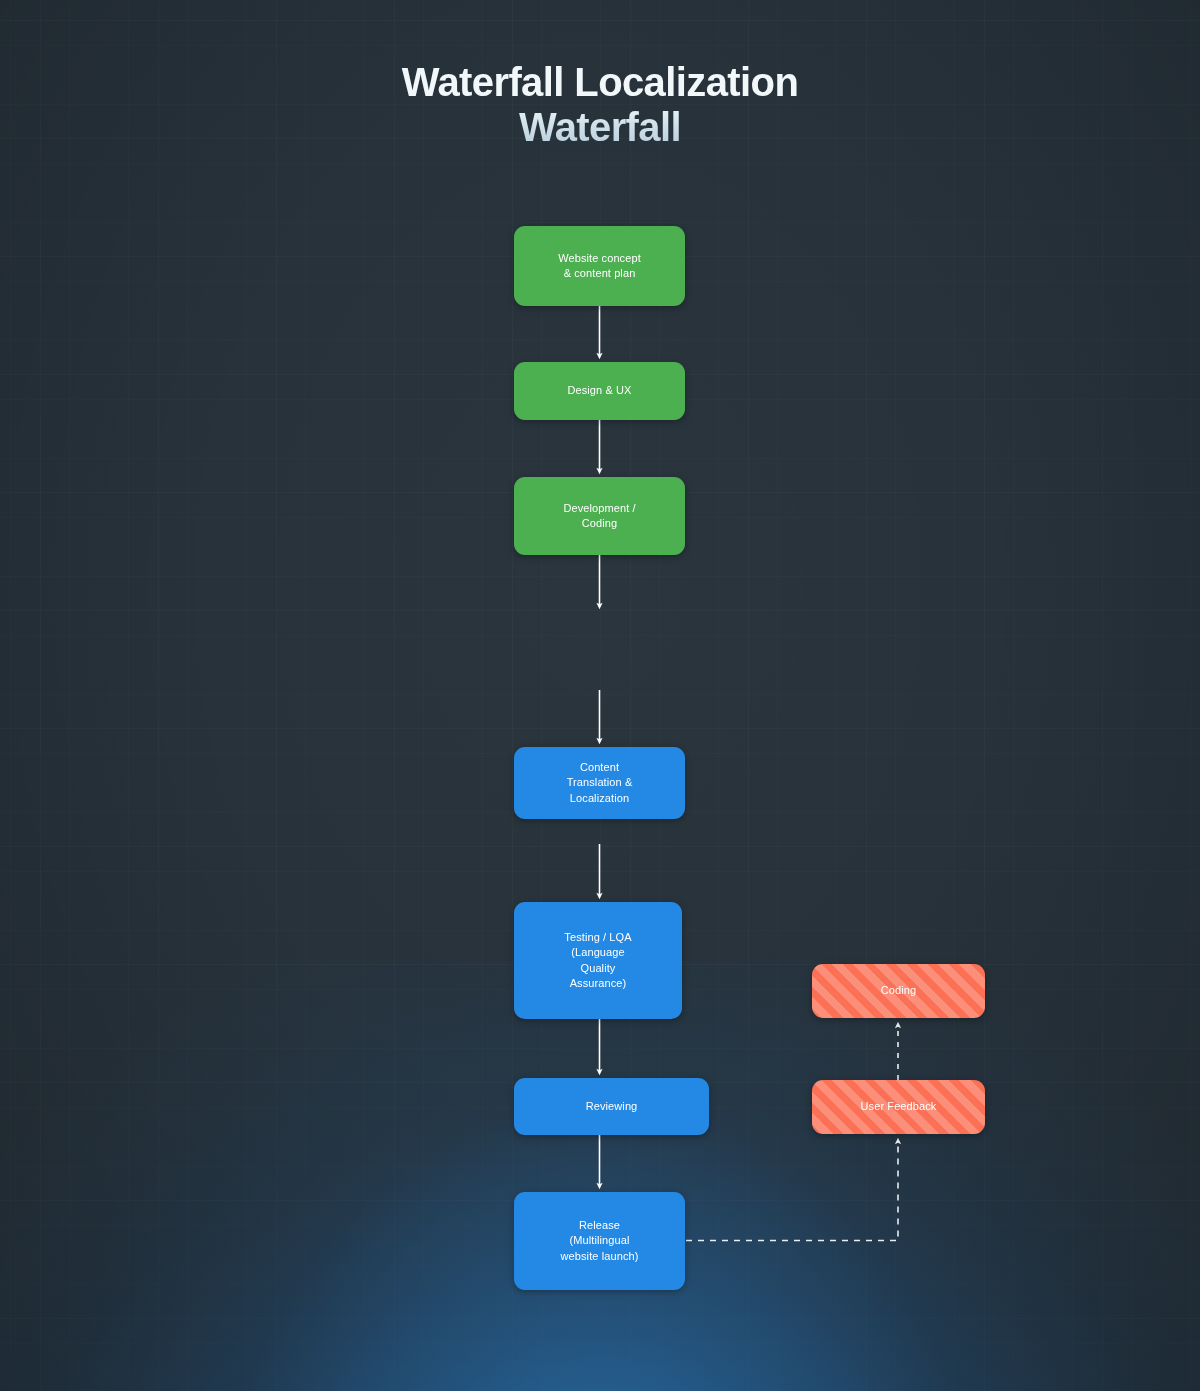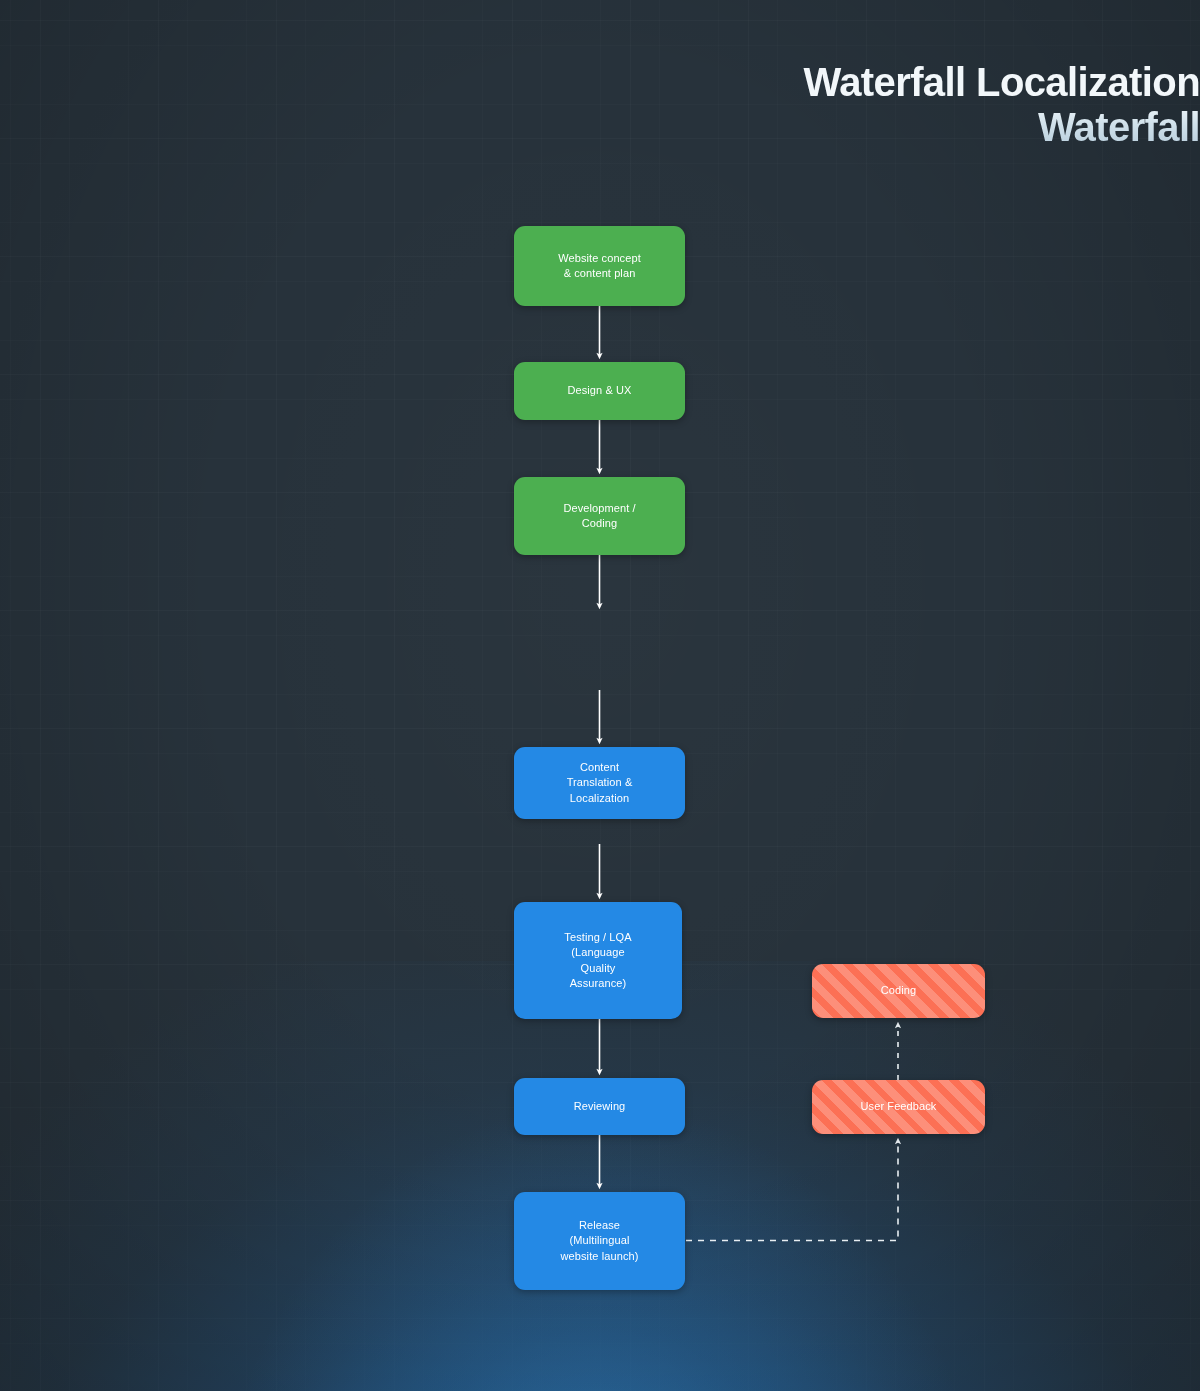--- a/index.html
+++ b/index.html
@@ -79,21 +79,21 @@
         rgba(0,0,0,0.20) 100%);
     pointer-events: none;
   }
 
   
   .title-wrap {
     position: absolute;
     top: 60px;
     left: 0;
     width: 1200px;
-    text-align: right;
+    text-align: center;
     line-height: 1.12;
     pointer-events: none;
   }
   .title-l1 {
     display: block;
     font-size: 40px;
     font-weight: 700;
     letter-spacing: -0.6px;
     color: #f2f7fa;
   }
@@ -196,21 +196,21 @@
     </div>
   <div class="node green" style="left:514px; top:477px;  width:171px; height:78px;">
       <span>Development /<br>Coding</span>
     </div>
   <div class="node blue" style="left:514px; top:747px;  width:171px; height:72px;">
       <span>Content<br>Translation &amp;<br>Localization</span>
     </div>
   <div class="node blue" style="left:514px; top:902px;  width:168px; height:117px;">
       <span>Testing / LQA<br>(Language<br>Quality<br>Assurance)</span>
     </div>
-  <div class="node blue" style="left:514px; top:1078px; width:171px; height:57px;">
+  <div class="node blue" style="left:514px; top:1078px; width:195px; height:57px;">
       <span>Reviewing</span>
     </div>
   <div class="node blue" style="left:514px; top:1192px; width:171px; height:98px;">
       <span>Release<br>(Multilingual<br>website launch)</span>
     </div>
   <div class="node orange" style="left:812px; top:964px;  width:173px; height:54px;">
       <span>Coding</span>
     </div>
   <div class="node orange" style="left:812px; top:1080px; width:173px; height:54px;">
       <span>User Feedback</span>

